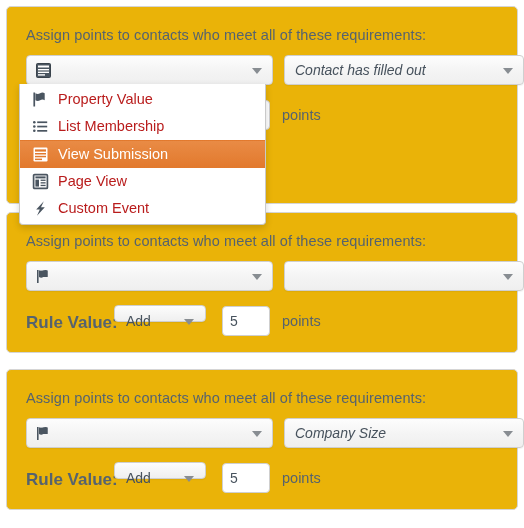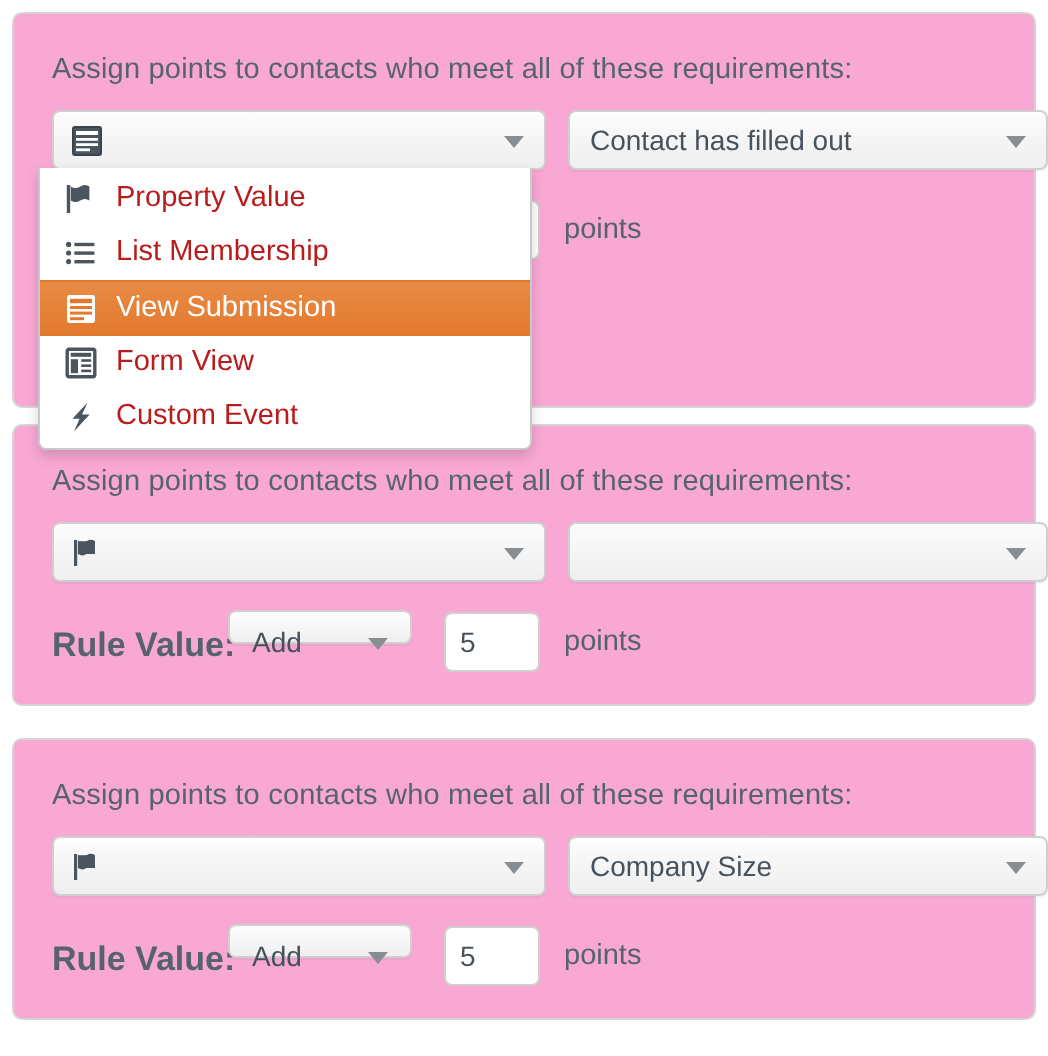--- a/index.html
+++ b/index.html
@@ -16,21 +16,21 @@
     color: #33475b;
     overflow: hidden;
   }
 
   
   .rule-panel {
     position: absolute;
     left: 6px;
     width: 512px;
     box-sizing: border-box;
-    background: #f9a8d4;
+    background: #eab308;
     border: 1px solid #d5d5d5;
     border-radius: 5px;
   }
   #panel-1 { top: 6px;   height: 198px; }
   #panel-2 { top: 212px; height: 141px; }
   #panel-3 { top: 369px; height: 141px; }
 
   .panel-heading {
     position: absolute;
     left: 19px;
@@ -71,21 +71,21 @@
   .sel .caret {
     position: absolute;
     right: 10px;
     top: 12px;
     width: 0; height: 0;
     border-left: 5.5px solid transparent;
     border-right: 5.5px solid transparent;
     border-top: 6px solid #888d92;
   }
   .sel-left  { left: 0;   width: 247px; }
-  .sel-right { left: 258px; width: 240px; }
+  .sel-right { left: 258px; width: 240px; font-style: italic; }
 
   .sel .sel-icon-only {
     position: absolute;
     left: 9px;
     top: 7px;
   }
 
   
   .rule-value-row {
     position: absolute;
@@ -329,21 +329,21 @@
     <span class="mi-icon">
       <svg class="ico" width="17" height="17" viewBox="0 0 17 17">
         <rect x="1.6" y="1.6" width="13.8" height="13.8" rx="1" fill="none" stroke="#4a5560" stroke-width="1.7"></rect>
         <rect x="3.4" y="3.4" width="10.2" height="2" fill="#4a5560"></rect>
         <rect x="3.4" y="6.6" width="3.6" height="7" fill="#4a5560"></rect>
         <rect x="8.6" y="6.6" width="5" height="1.3" fill="#4a5560"></rect>
         <rect x="8.6" y="9.2" width="5" height="1.3" fill="#4a5560"></rect>
         <rect x="8.6" y="11.8" width="5" height="1.3" fill="#4a5560"></rect>
       </svg>
     </span>
-    <span>Form View</span>
+    <span>Page View</span>
   </div>
 
   <div class="menu-item">
     <span class="mi-icon">
       <svg class="ico" width="17" height="17" viewBox="0 0 17 17">
         <path d="M11.8 1.2 L4.2 9.4 L7.8 9.4 L5.0 15.8 L12.8 7.3 L9.0 7.3 Z" fill="#4a5560"></path>
       </svg>
     </span>
     <span>Custom Event</span>
   </div>

